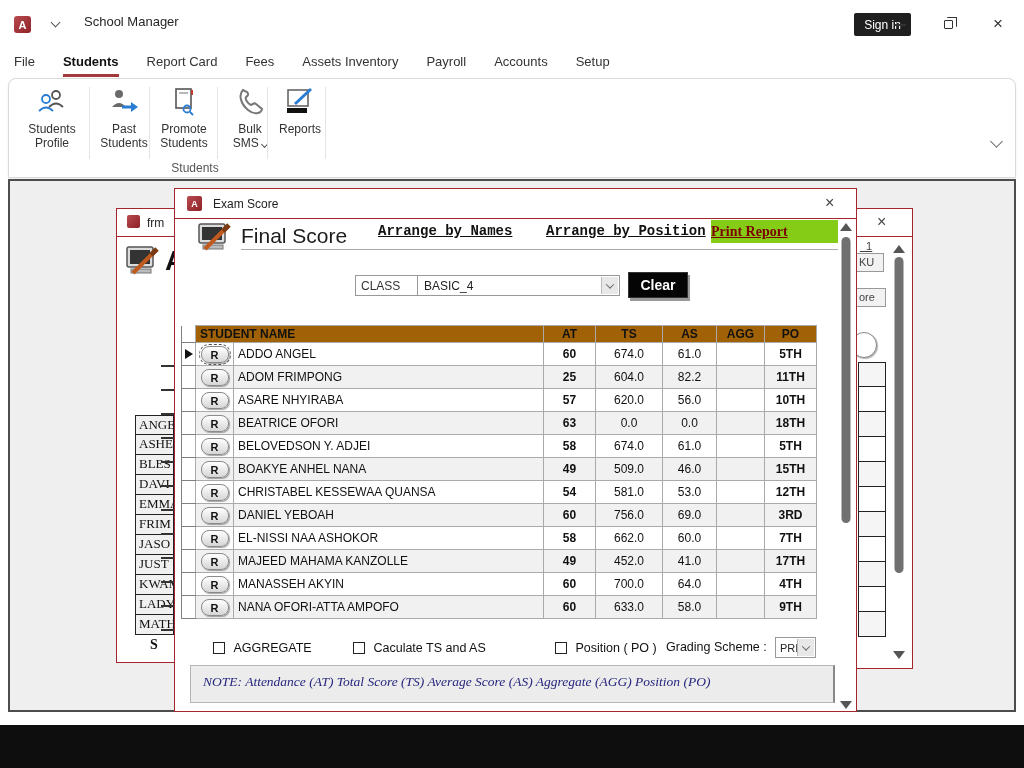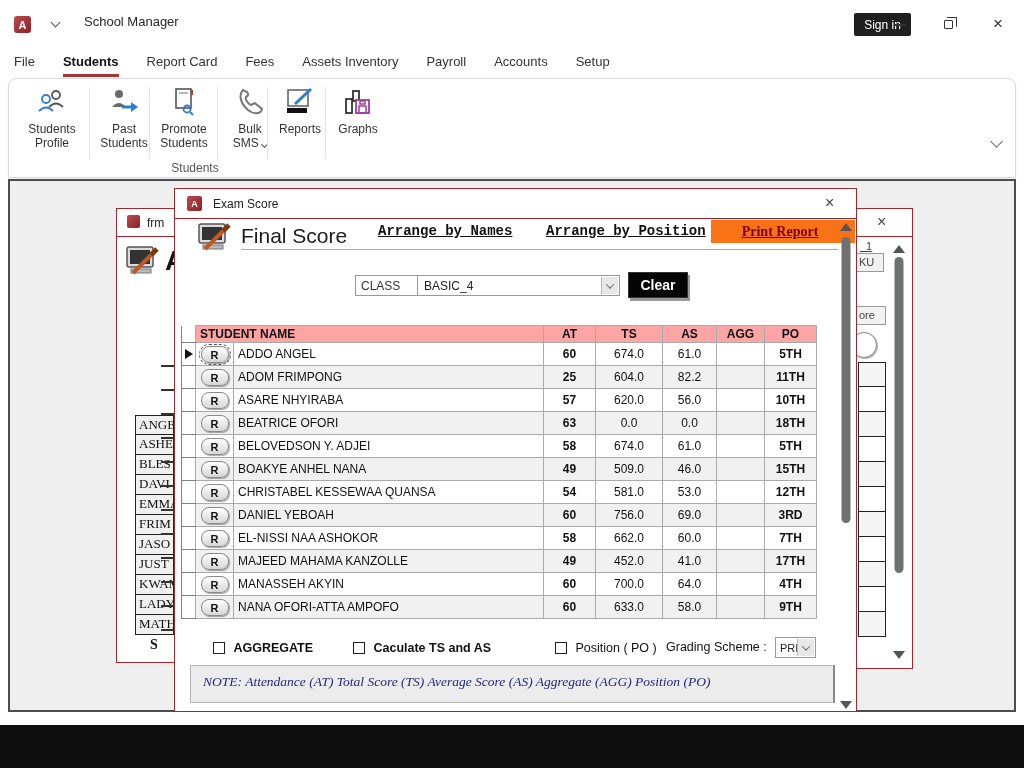--- a/index.html
+++ b/index.html
@@ -63,49 +63,49 @@
   .sb-arrow-up { border-bottom:8px solid #555; top:2px; }
   .sb-arrow-dn { border-top:8px solid #555; bottom:2px; }
   .sb-thumb { position:absolute; left:50%; transform:translateX(-50%); width:9px; background:#707070; border-radius:5px; }
 
   
   .dialog { position:absolute; left:164px; top:7px; width:683px; height:524px; background:#fff; border:1px solid #a2262b; z-index:5; }
   .dlg-titlebar { position:absolute; left:0; top:0; right:0; height:30px; border-bottom:1px solid #a2262b; background:#fff; }
   .dlg-title { font-size:12px; color:#222; }
   .fancy-link { font-family:Liberation Mono, monospace; font-weight:700; font-size:14px; color:#111; text-decoration:underline; }
   .final-score { font-size:21px; color:#1c1c1c; }
-  .print-report { position:absolute; left:536px; top:31px; width:144px; height:23px; background:#f97316; display:flex; align-items:center; justify-content:center; padding-right:6px; }
+  .print-report { position:absolute; left:536px; top:31px; width:127px; height:23px; background:#84cc16; display:flex; align-items:center; justify-content:flex-start; padding-right:6px; }
   .print-report span { font-family:"Liberation Serif", serif; font-weight:700; font-size:14px; color:#7d0000; text-decoration:underline; }
   .hdr-line { position:absolute; left:66px; top:60px; width:597px; height:1px; background:#aaa; }
 
   .class-label { position:absolute; left:180px; top:86px; width:63px; height:21px; border:1px solid #999; font-size:12px; color:#333; padding:3px 0 0 5px; background:#fff; }
   .class-combo { position:absolute; left:242px; top:86px; width:203px; height:21px; border:1px solid #999; background:#fff; font-size:12px; color:#222; padding:3px 16px 0 6px; }
   .combo-arrow { position:absolute; right:1px; top:1px; bottom:1px; width:17px; background:#e8e8e8; border-left:1px solid #bbb; display:flex; align-items:center; justify-content:center; }
   .combo-arrow i { width:6px; height:6px; border-right:1.5px solid #666; border-bottom:1.5px solid #666; transform:rotate(45deg) translate(-1px,-1px); }
   .clear-btn { position:absolute; left:453px; top:83px; width:60px; height:26px; background:#050505; color:#fff; font-weight:700; font-size:14px;
     display:flex; align-items:center; justify-content:center; border:1px solid #333; box-shadow:2px 3px 0 #9a9a9a; }
 
   .score-table { position:absolute; left:6px; top:136px; border-collapse:collapse; table-layout:fixed; }
   .score-table th, .score-table td { border:1px solid #aaa; font-size:12px; color:#111; overflow:hidden; white-space:nowrap; }
-  .score-table thead th { height:17px; background:#fca5a5; font-weight:700; font-size:12px; text-align:center; }
+  .score-table thead th { height:17px; background:#a16207; font-weight:700; font-size:12px; text-align:center; }
   .score-table thead th.h-name { text-align:left; padding-left:4px; }
   .score-table tbody td { height:23px; text-align:center; background:#fff; }
   .score-table tbody tr:nth-of-type(even) td { background:#f1f1f1; }
   .score-table td.sel, .score-table th.sel { border-left:1px solid #808080; border-top:none; border-bottom:1px solid #808080; background:#fff !important; }
   .score-table td.nm { text-align:left; padding-left:4px; }
   .score-table td.at, .score-table td.po { font-weight:700; }
   .rbtn { display:inline-block; width:28px; height:17px; border-radius:8px; background:linear-gradient(#ffffff,#d6d6d6);
     border:1px solid #8a8a8a; box-shadow:1px 1px 1px rgba(0,0,0,.35); font-weight:700; font-size:11px; color:#111; text-align:center; line-height:16px; }
   .score-table tbody tr:nth-of-type(1) .rbtn { outline:1px dashed #555; outline-offset:1px; }
   .row-arrow { display:none; }
   .score-table tbody tr:nth-of-type(1) .row-arrow { display:block; width:0; height:0; border-top:5px solid transparent; border-bottom:5px solid transparent; border-left:8px solid #111; margin:0 auto; }
 
   .cb { display:inline-block; width:12px; height:12px; border:1.5px solid #222; background:#fff; vertical-align:middle; }
   .cb-label { font-size:12.5px; color:#111; vertical-align:middle; }
-  .bold { font-weight:700; }
+  .bold { font-weight:400; }
   .grading-select { position:absolute; left:600px; top:448px; width:41px; height:21px; border:1px solid #999; background:#fff; font-size:11px; color:#222; padding:4px 0 0 4px; }
 
   .note-strip { position:absolute; left:15px; top:476px; width:645px; height:38px; background:#ececec; border:1px solid #b5b5b5; border-right:2px solid #888; }
   .note-text { font-family:"Liberation Serif", serif; font-style:italic; font-size:13.5px; color:#26267e; padding:8px 0 0 12px; white-space:nowrap; }
 
   
   .taskbar { left:0; top:725px; width:1024px; height:43px; background:#0e0e0e; }
 </style>
 </head>
 <body>
@@ -183,32 +183,20 @@
     <div class="rb-icon">
       <svg width="30" height="30" viewBox="0 0 30 30">
           <rect x="3" y="3" width="20" height="16" fill="#fff" stroke="#666" stroke-width="1.6"></rect>
           <line x1="10" y1="17" x2="26" y2="2" stroke="#2b7cd3" stroke-width="3"></line>
           <rect x="2" y="21" width="20" height="5" fill="#111"></rect>
         </svg>
     </div>
     <div class="rb-label"><span>Reports</span></div>
   </div>
   <div class="rb-sep" style="left:316px;"></div>
-  <div class="rb-btn" style="left:320px;">
-    <div class="rb-icon">
-      <svg width="30" height="30" viewBox="0 0 30 30">
-          <rect x="3" y="12" width="6" height="14" fill="none" stroke="#333" stroke-width="1.8"></rect>
-          <rect x="10" y="4" width="6" height="10" fill="none" stroke="#333" stroke-width="1.8"></rect>
-          <rect x="13" y="13" width="13" height="13" fill="#fff" stroke="#9b3fa0" stroke-width="1.8"></rect>
-          <rect x="16" y="19" width="7" height="7" fill="none" stroke="#9b3fa0" stroke-width="1.5"></rect>
-          <rect x="17" y="14" width="5" height="3" fill="none" stroke="#9b3fa0" stroke-width="1.5"></rect>
-        </svg>
-    </div>
-    <div class="rb-label"><span>Graphs</span></div>
-  </div>
   <div class="rb-group">Students</div>
   <div class="rb-chevron"></div>
 </div>
 
 <div class="abs workspace">
 
   <div class="bgwin" style="left:106px; top:27px; width:600px; height:455px; z-index:1;">
     <div class="bgwin-titlebar">
       <div class="abs mini-logo" style="left:10px; top:6px;"></div>
       <div class="abs frm-title" style="left:30px; top:7px;">frm</div>
@@ -240,21 +228,21 @@
     <div class="abs frm-ticks" style="left:44px; top:156px; width:22px; height:270px;"></div>
     <div class="abs frm-S" style="left:33px; top:428px;">S</div>
   </div>
 
   <div class="bgwin" style="left:647px; top:27px; width:256px; height:461px; z-index:1;">
     <div class="bgwin-titlebar">
       <div class="abs x-glyph" style="left:219px; top:5px;">×</div>
     </div>
     <div class="abs" style="left:202px; top:31px; font-size:11px; color:#444; text-decoration:underline;">_1</div>
     <div class="frag-box" style="left:197px; top:44px; width:29px; height:19px;">KU</div>
-    <div class="frag-box" style="left:197px; top:79px; width:31px; height:19px;margin-top:18px;">ore</div>
+    <div class="frag-box" style="left:197px; top:79px; width:31px; height:19px;">ore</div>
     <div class="abs rpill-partial" style="left:193px; top:123px;"></div>
     <div class="abs cellstrip" style="left:200px; top:153px;">
       <div></div>
         <div></div>
         <div></div>
         <div></div>
         <div></div>
         <div></div>
         <div></div>
         <div></div>

